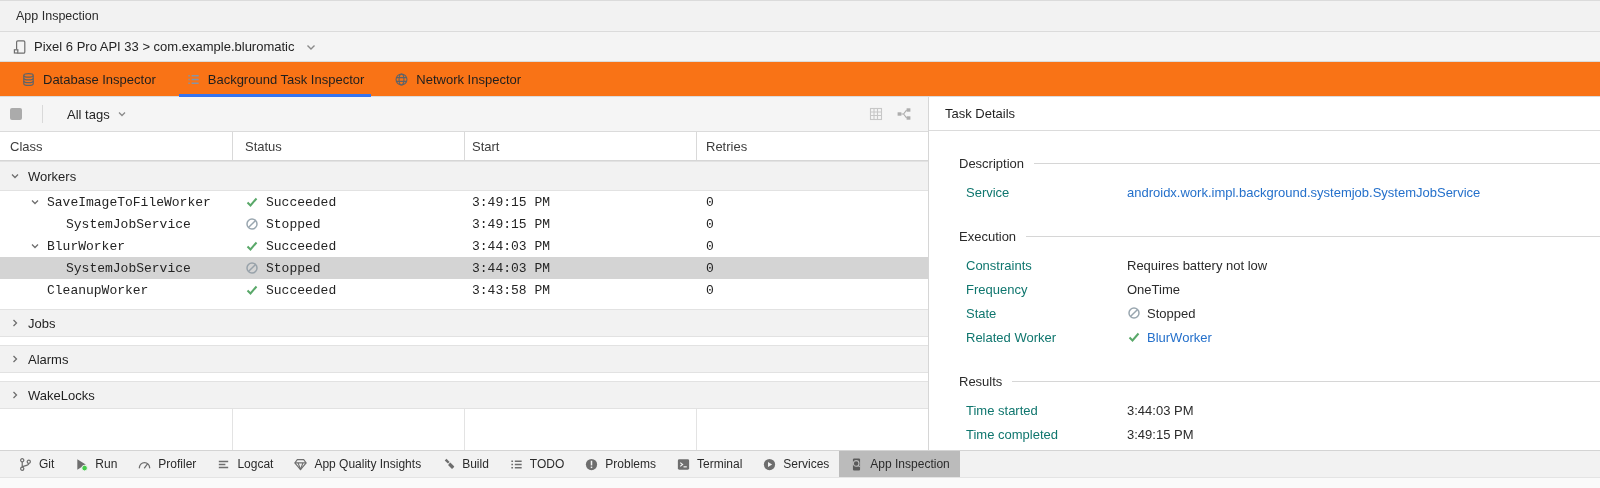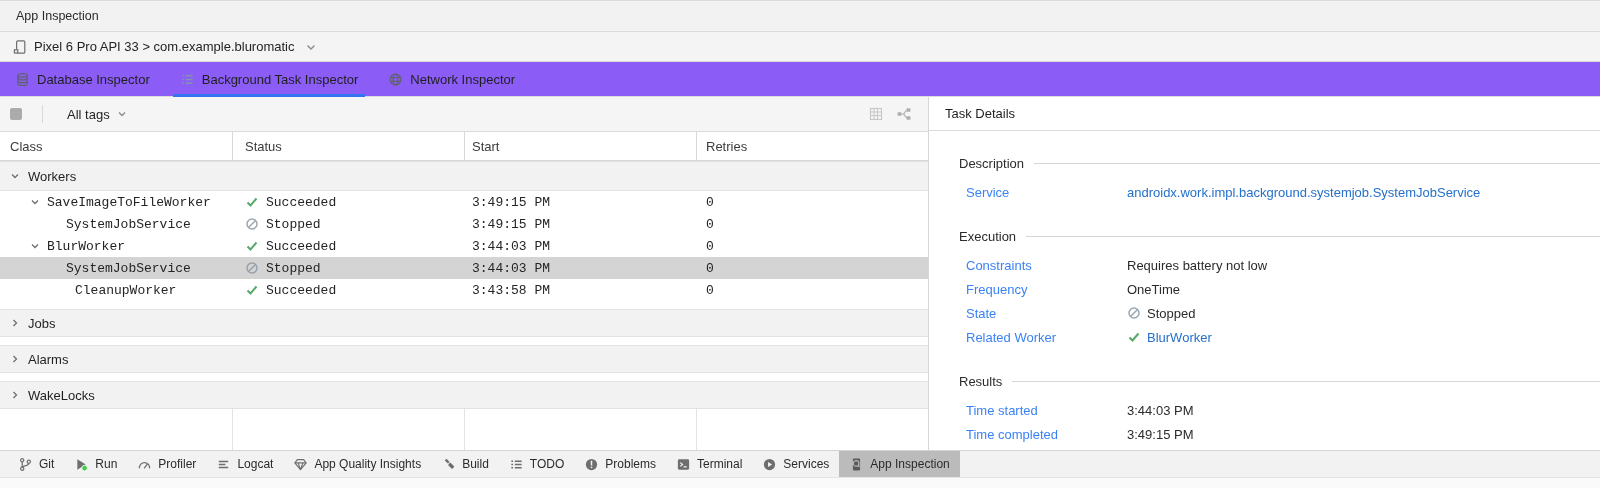--- a/index.html
+++ b/index.html
@@ -15,22 +15,22 @@
     height:32px; background:#F2F2F2;
     border-top:1px solid #DBDBDB; border-bottom:1px solid #DBDBDB;
     display:flex; align-items:center; padding-left:16px; font-size:12.5px; color:#2b2b2b;
   }
   .devicebar {
     height:30px; background:#F4F4F4; border-bottom:1px solid #DBDBDB;
     display:flex; align-items:center; padding-left:12px; gap:6px;
   }
   .devicebar .chev { margin-left:4px; }
   .tabbar {
-    height:35px; background:#8b5cf6; border-bottom:1px solid #DBDBDB;
-    display:flex; align-items:stretch; 
+    height:35px; background:#f97316; border-bottom:1px solid #DBDBDB;
+    display:flex; align-items:stretch; padding-left:6px;
   }
   .tab { display:flex; align-items:center; gap:7px; padding:0 15px; position:relative; color:#1f1f1f; cursor:default; }
   .tab.selected::after {
     content:''; position:absolute; left:8px; right:8px; bottom:-1px; height:3px;
     background:#3574F0;
   }
 
   
   .main { height:353px; display:flex; overflow:hidden; background:#fff; }
   .left { width:929px; border-right:1px solid #D6D6D6; display:flex; flex-direction:column; background:#fff; }
@@ -54,37 +54,37 @@
     height:30px; background:#F2F2F2;
     border-top:1px solid #E2E2E2; border-bottom:1px solid #E2E2E2;
     display:flex; align-items:center; padding-left:8px; gap:6px; color:#1f1f1f;
   }
   .group-row.gap { margin-top:8px; height:28px; }
 
   .row { height:22px; align-items:center; background:#fff;font-family:Liberation Mono, monospace; }
   .row.selected { background:#D4D4D4; }
   .cell { display:flex; align-items:center; gap:5px; overflow:hidden; white-space:nowrap; }
   .class-cell.ind1 { padding-left:28px; }
-  .class-cell.ind1-plain { padding-left:75px; }
+  .class-cell.ind1-plain { padding-left:47px; }
   .class-cell.ind2 { padding-left:66px; }
   .status-cell { padding-left:12px; gap:7px; }
   .start-cell { padding-left:7px; }
   .retries-cell { padding-left:9px; }
 
   .empty-area { flex:1; position:relative; background:#fff; }
   .vline { position:absolute; top:0; bottom:0; width:1px; background:#E3E3E3; }
 
   
   .right { flex:1; display:flex; flex-direction:column; background:#fff; overflow:hidden; }
   .right-header { height:34px; border-bottom:1px solid #DBDBDB; display:flex; align-items:center; padding-left:16px; color:#1f1f1f; }
   .right-body { flex:1; padding-left:30px; padding-right:0; overflow:hidden; }
   .section-title { display:flex; align-items:center; gap:10px; margin-top:25px; margin-bottom:9px; color:#2b2b2b; }
   .section-title .rule { flex:1; height:1px; background:#D6D6D6; }
   .detail-row { height:24px; display:flex; align-items:center; }
-  .detail-label { width:168px; padding-left:7px; color:#3b82f6; flex:none; }
+  .detail-label { width:168px; padding-left:7px; color:#0f766e; flex:none; }
   .detail-value { display:flex; align-items:center; gap:6px; color:#2b2b2b; }
   .link { color:#2470CB; cursor:pointer; }
 
   
   .bottombar {
     height:27px; background:#F2F2F2; border-top:1px solid #D4D4D4;
     display:flex; align-items:stretch; padding-left:8px; font-size:12px; color:#2b2b2b;
   }
   .bb-item { display:flex; align-items:center; gap:6px; padding:0 10px; }
   .bb-item.selected { background:#BBBBBB; }

